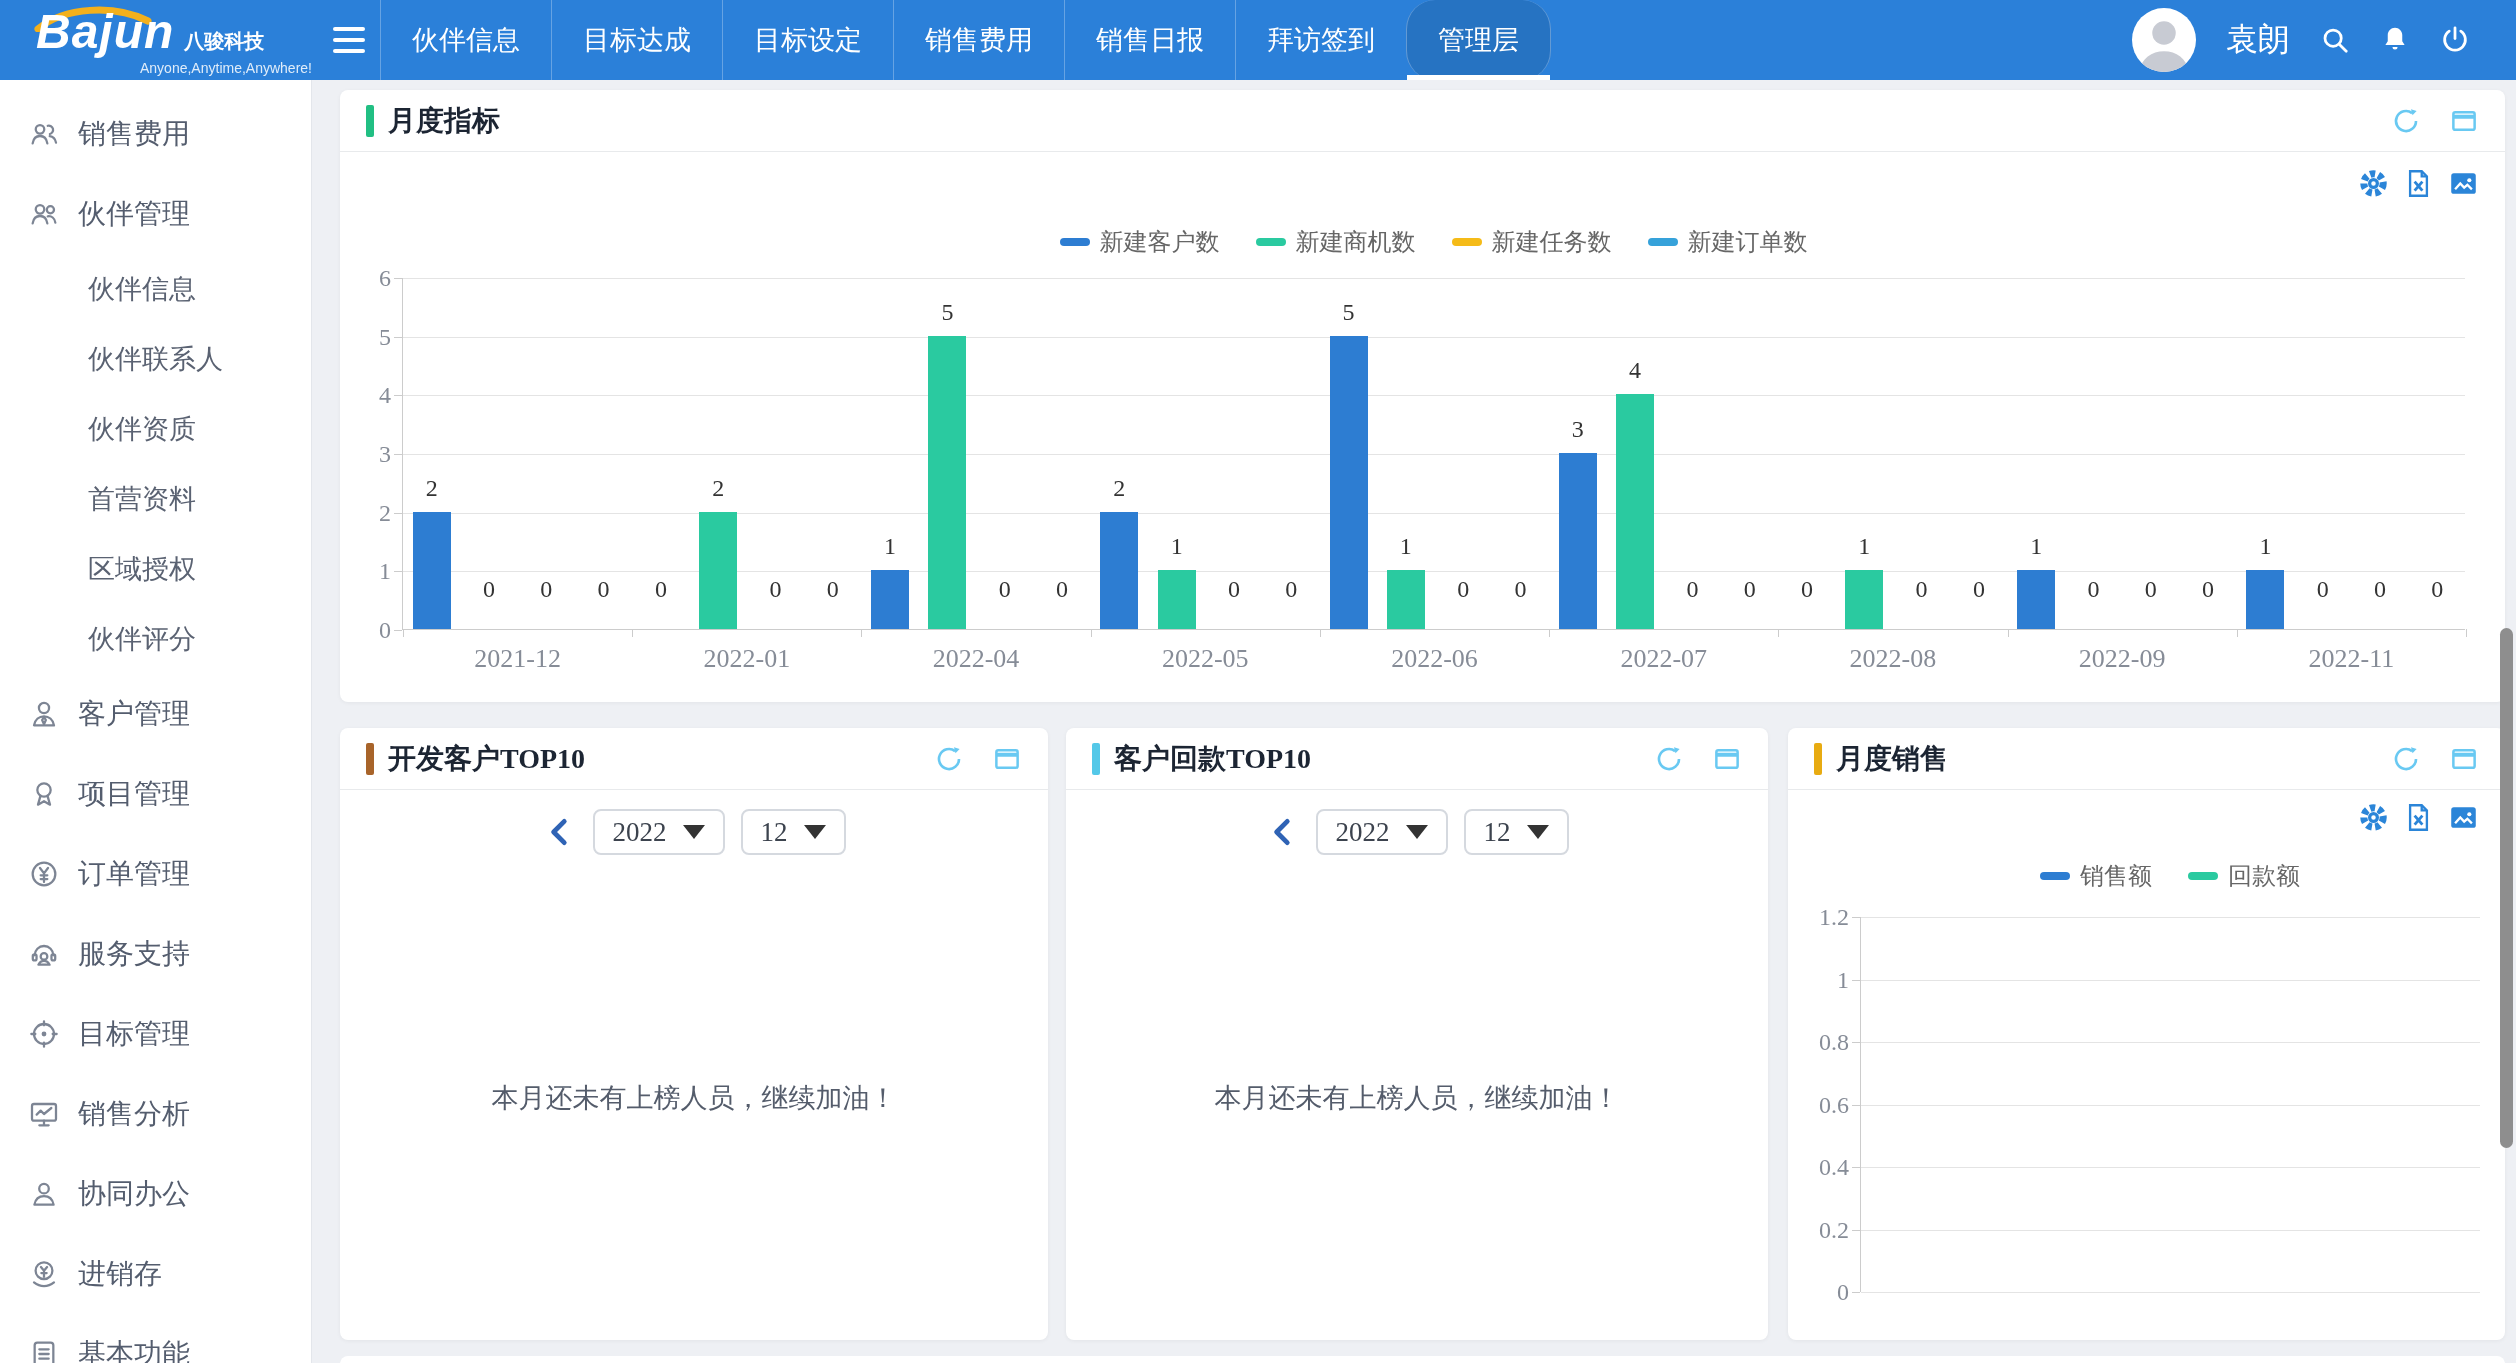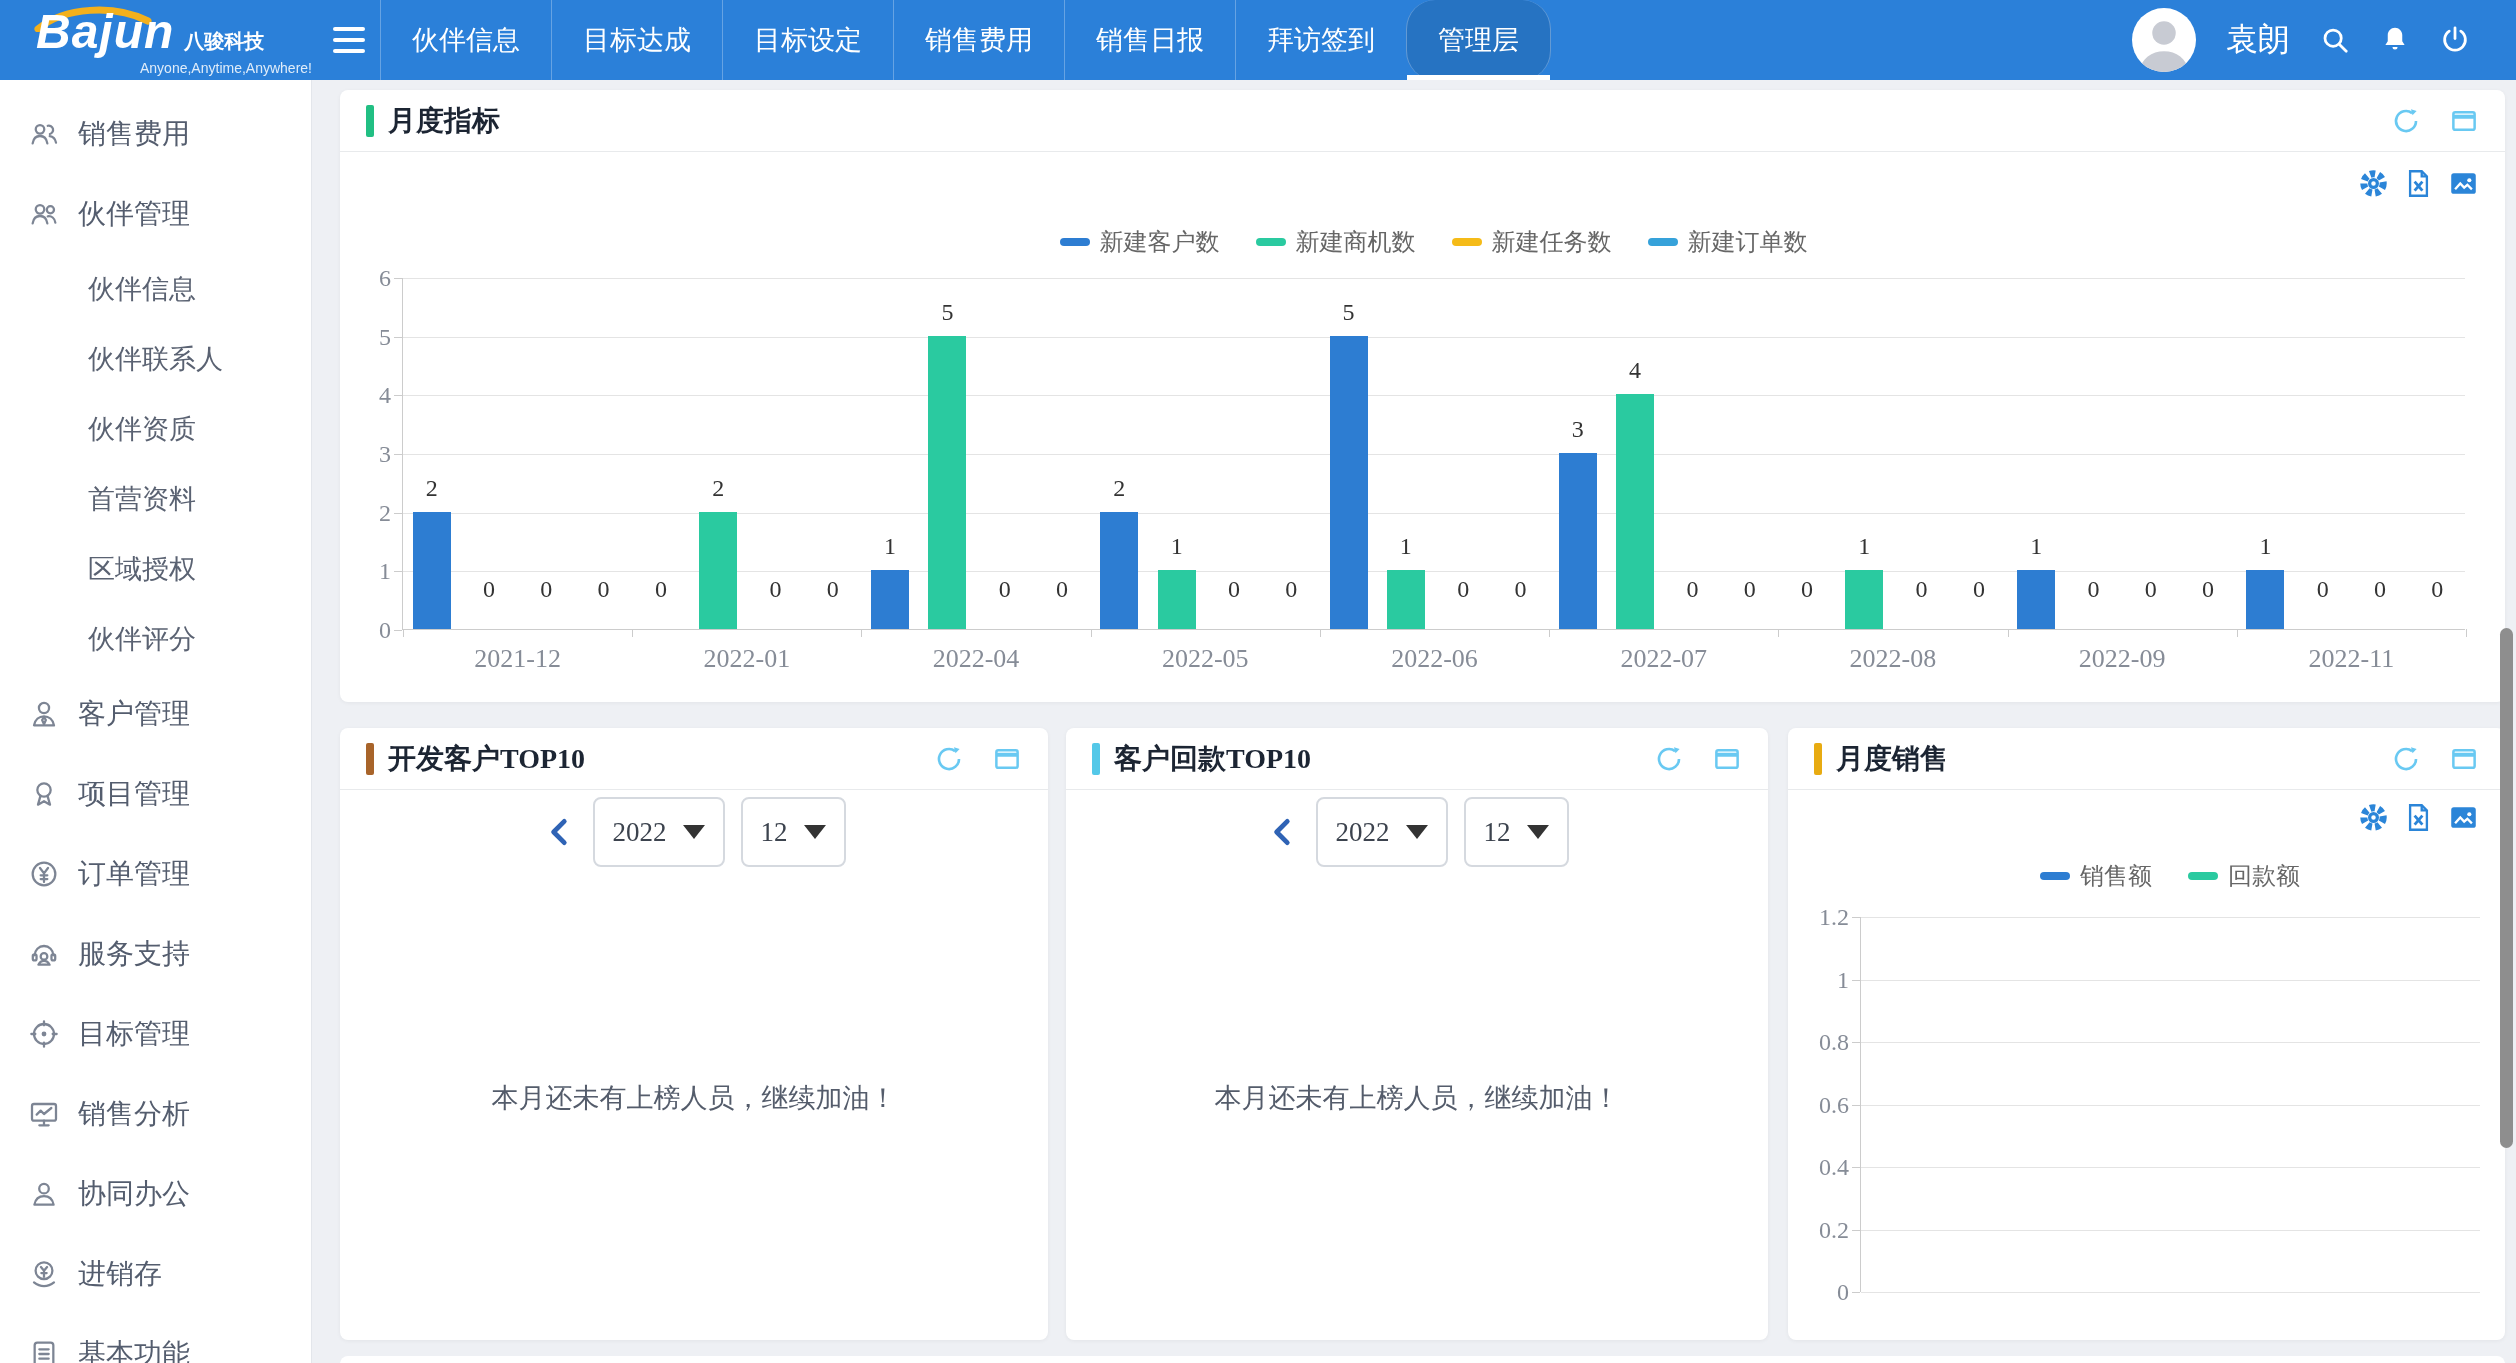--- a/index.html
+++ b/index.html
@@ -71,21 +71,21 @@
   .xtick { position:absolute; width:1px; height:8px; background:#ccc; top:100%; }
   .ylab { position:absolute; width:58px; text-align:right; font-size:24px; color:#868c97; left:-70px; transform:translateY(-50%); }
   .bar { position:absolute; bottom:0; }
   .vlab { position:absolute; width:60px; text-align:center; font-size:24px; color:#333; transform:translateX(-50%); }
   .xlab { position:absolute; text-align:center; font-size:26px; color:#868c97; transform:translateX(-50%); white-space:nowrap; }
 
   
   .selector-row { position:absolute; top:76px; left:0; right:0; height:56px; display:flex; align-items:center; justify-content:center; gap:16px; }
   .chevron { width:34px; height:34px; color:#2f63b5; cursor:pointer; }
   .select-box {
-    display:flex; align-items:center; gap:16px; height:70px; padding:4px 18px;
+    display:flex; align-items:center; gap:16px; height:46px; padding:4px 18px;
     border:2px solid #d5d9df; border-radius:8px; font-size:27px; color:#3c434e;
     background:#fff; cursor:pointer;
   }
   .caret { width:0; height:0; border-left:11px solid transparent; border-right:11px solid transparent; border-top:14px solid #333; }
   .empty-text { position:absolute; top:352px; left:0; right:0; text-align:center; font-size:27px; color:#545c6b; }
 
   .peek-card { position:absolute; background:#fff; border-radius:8px 8px 0 0; }
   .scroll-thumb { position:absolute; right:3px; width:13px; background:#8e8e8e; border-radius:7px; z-index:20; }
 </style>
 </head>

